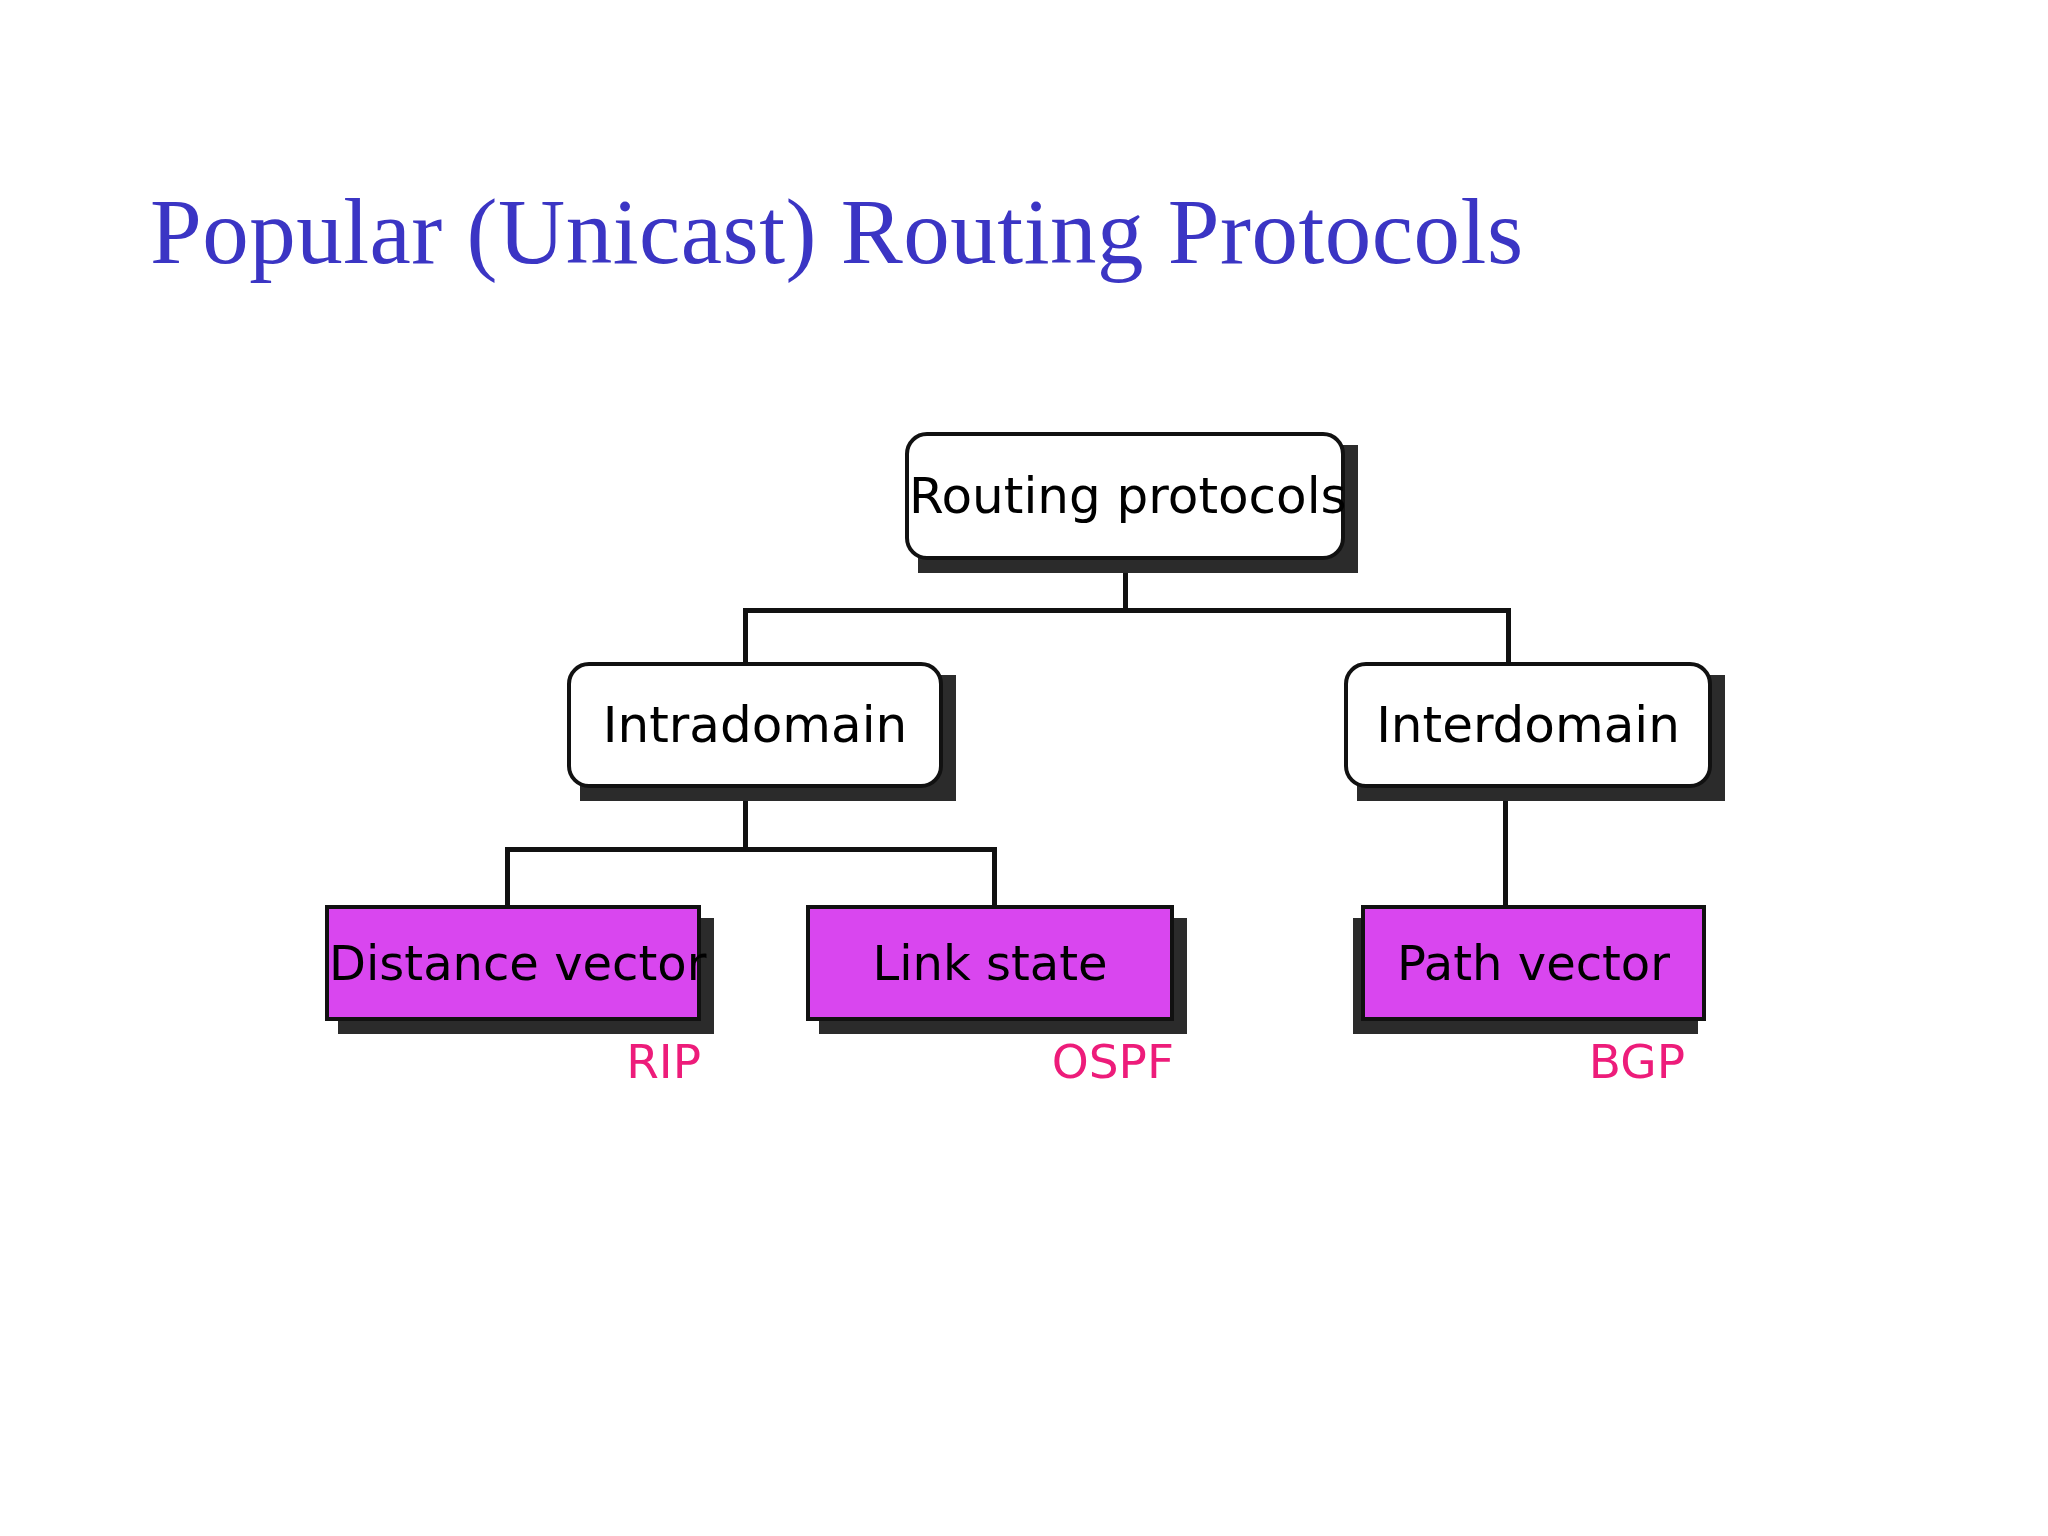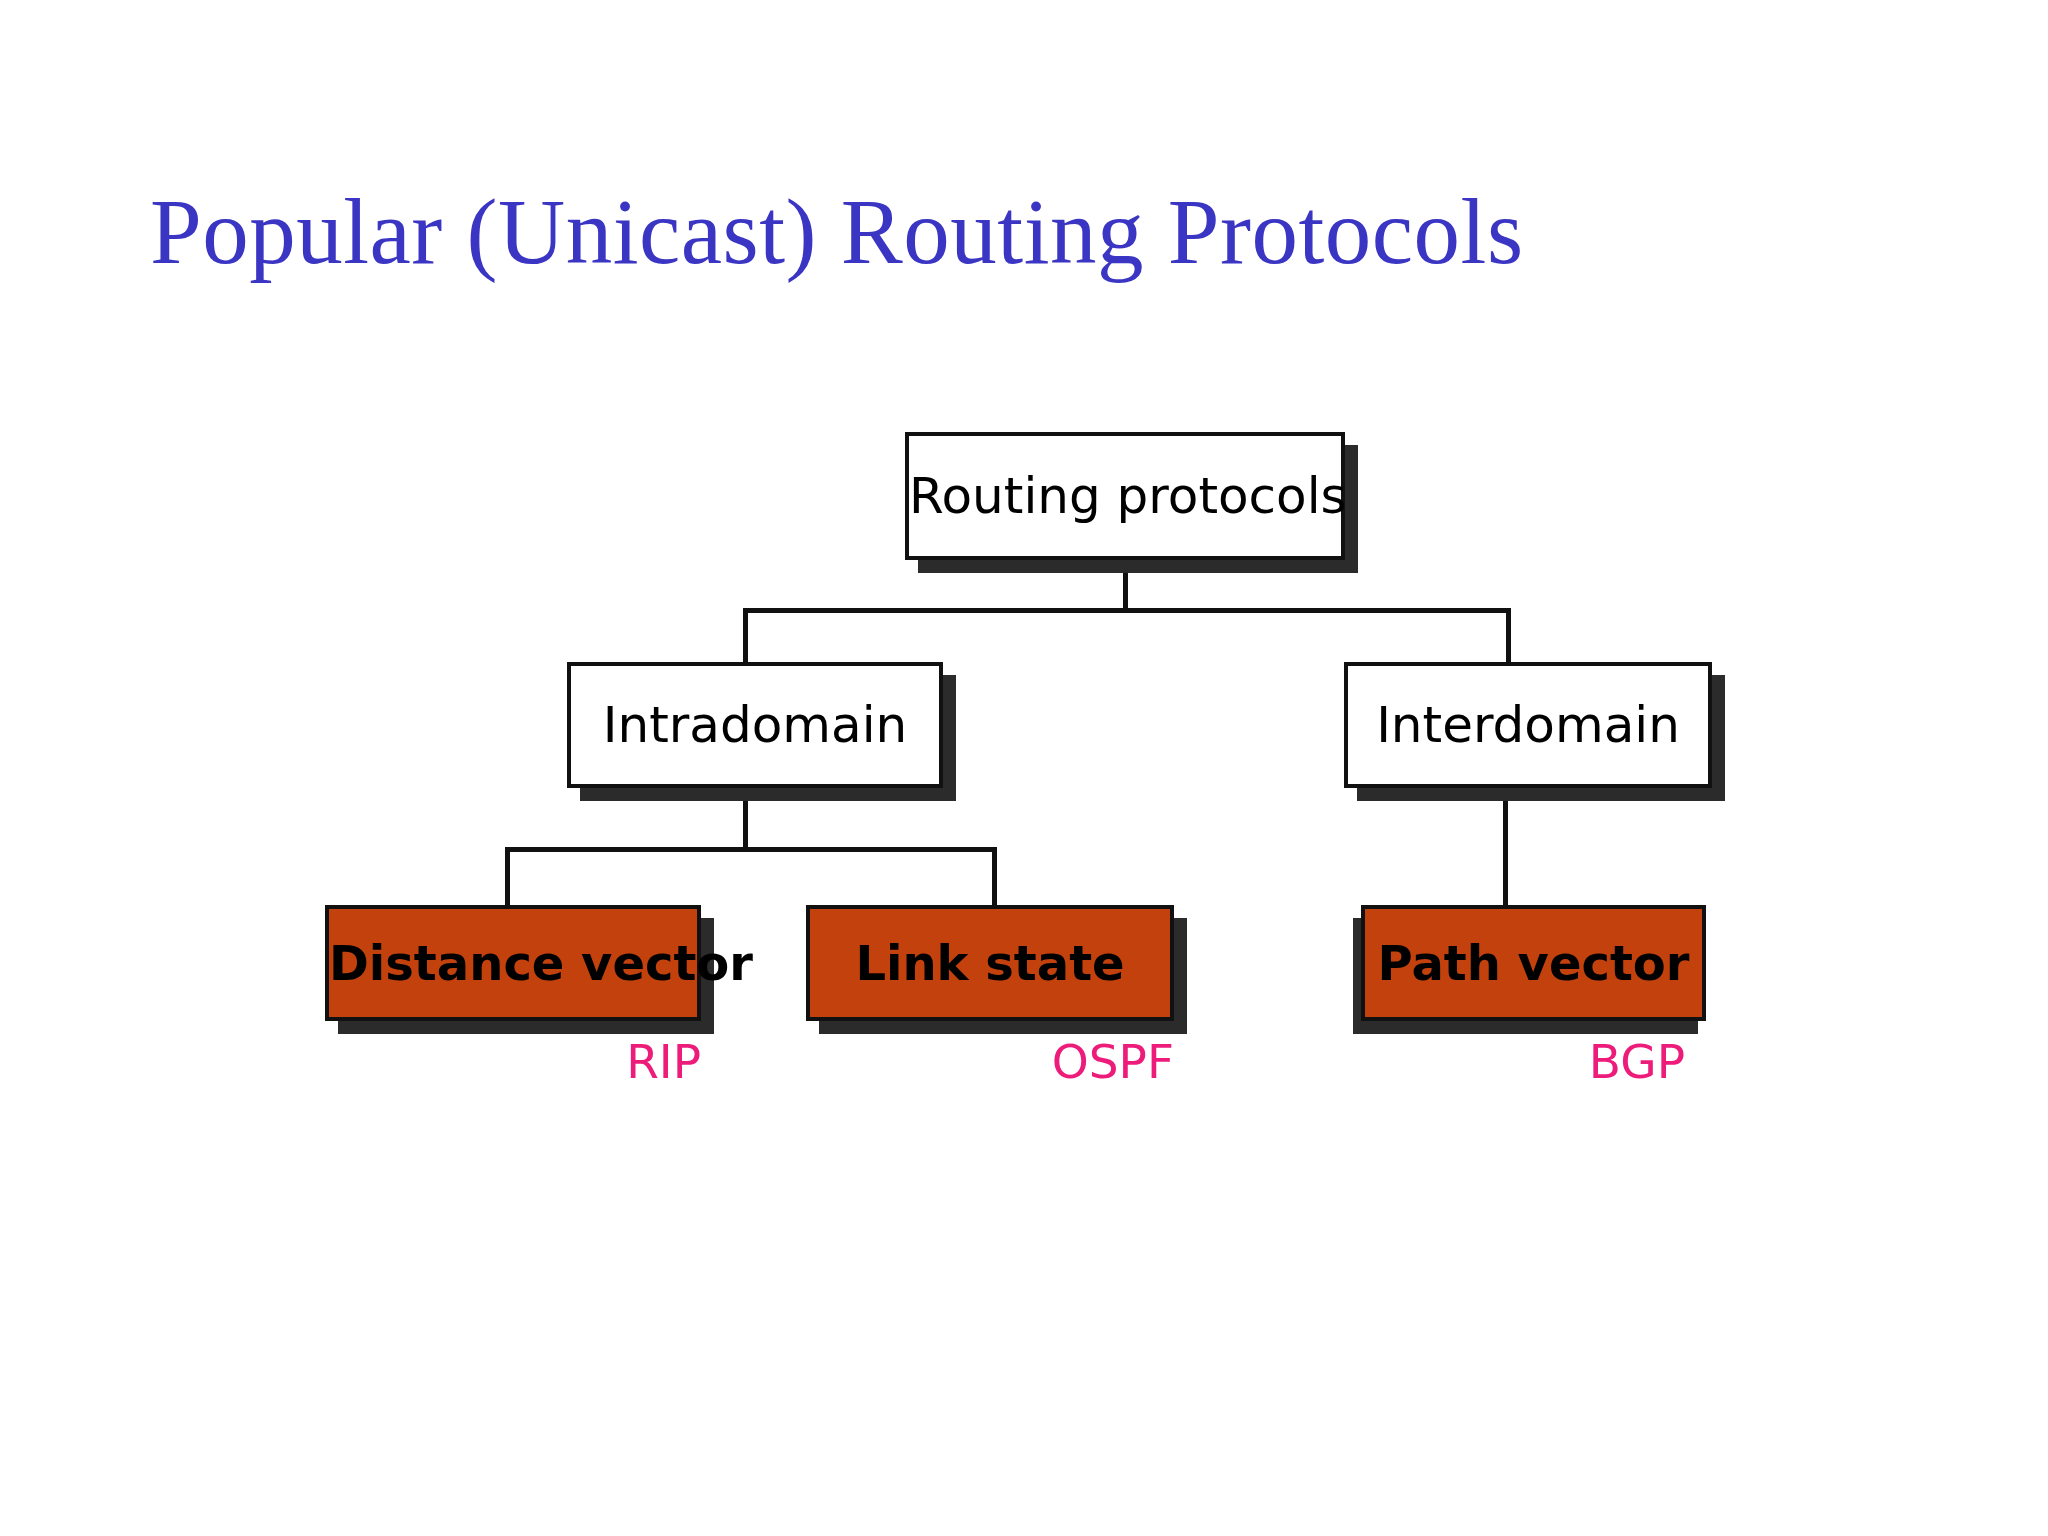--- a/index.html
+++ b/index.html
@@ -67,22 +67,22 @@
     width: 100%;
     white-space: nowrap;
   }
   
   .node-shadow {
     position: absolute;
     background: #2b2b2b;
     z-index: 4;
   }
 
-  .node.white { background: #ffffff; }
-  .node.yellow { background: #c2410c; font-weight: bold; }
+  .node.white { background: #ffffff; border-radius: 22px; }
+  .node.yellow { background: #d946ef; }
 
   
   #node-root        { left: 905px;  top: 432px; width: 440px; height: 128px; font-size: 50px; }
   #shadow-root      { left: 918px;  top: 445px; width: 440px; height: 128px; }
 
   #node-intradomain   { left: 567px; top: 662px; width: 376px; height: 126px; font-size: 50px; }
   #shadow-intradomain { left: 580px; top: 675px; width: 376px; height: 126px; }
 
   #node-interdomain   { left: 1344px; top: 662px; width: 368px; height: 126px; font-size: 50px; }
   #shadow-interdomain { left: 1357px; top: 675px; width: 368px; height: 126px; }

